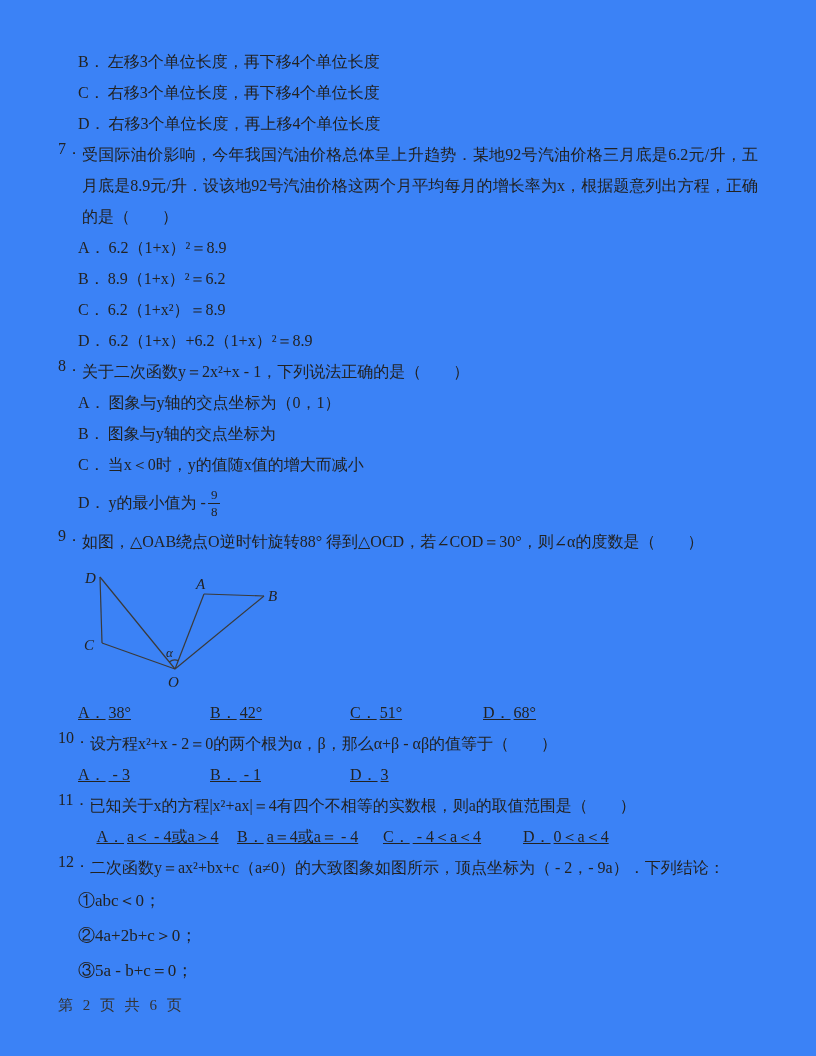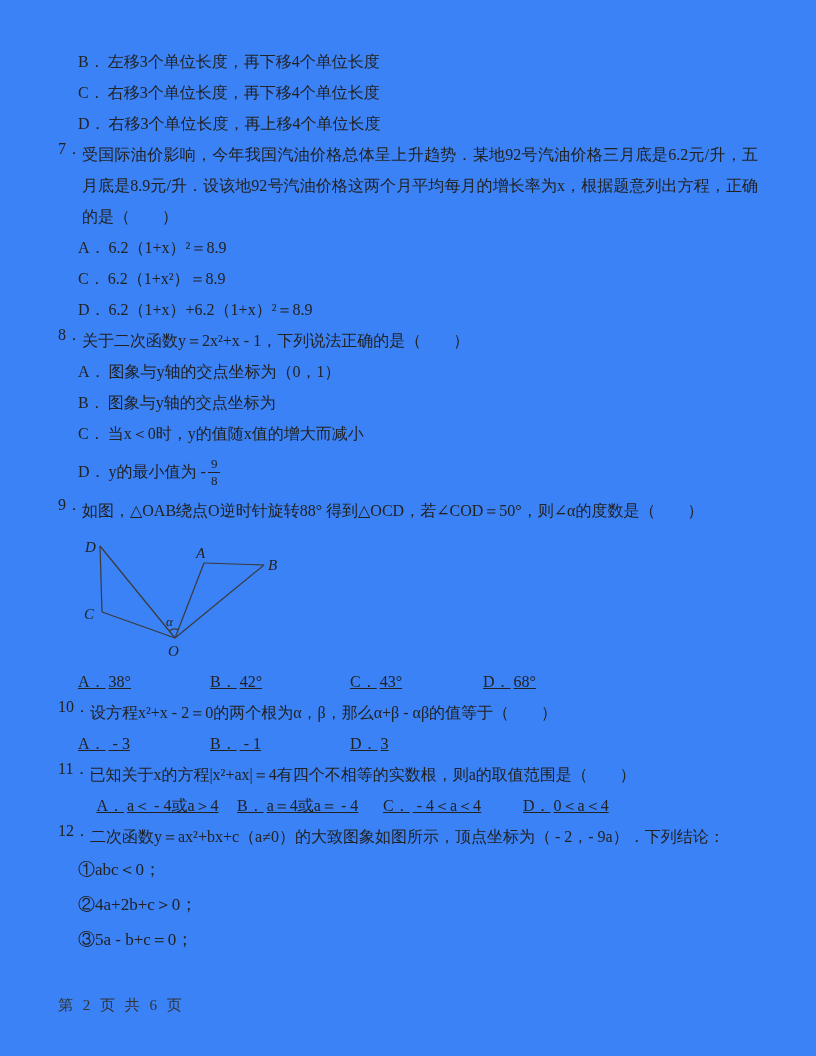--- a/index.html
+++ b/index.html
@@ -48,20 +48,21 @@
 
     <div class="line opt"><span class="olabel">B．</span><span>左移3个单位长度，再下移4个单位长度</span></div>
     <div class="line opt"><span class="olabel">C．</span><span>右移3个单位长度，再下移4个单位长度</span></div>
     <div class="line opt"><span class="olabel">D．</span><span>右移3个单位长度，再上移4个单位长度</span></div>
 
     <div class="q">
       <span class="qnum">7．</span>
       <span class="qtext">受国际油价影响，今年我国汽油价格总体呈上升趋势．某地92号汽油价格三月底是6.2元/升，五月底是8.9元/升．设该地92号汽油价格这两个月平均每月的增长率为x，根据题意列出方程，正确的是（　　）</span>
     </div>
     <div class="line opt"><span class="olabel">A．</span><span>6.2（1+x）²＝8.9</span></div>
+    <div class="line opt"><span class="olabel">B．</span><span>8.9（1+x）²＝6.2</span></div>
     <div class="line opt"><span class="olabel">C．</span><span>6.2（1+x²）＝8.9</span></div>
     <div class="line opt"><span class="olabel">D．</span><span>6.2（1+x）+6.2（1+x）²＝8.9</span></div>
 
     <div class="q">
       <span class="qnum">8．</span>
       <span class="qtext">关于二次函数y＝2x²+x - 1，下列说法正确的是（　　）</span>
     </div>
     <div class="line opt"><span class="olabel">A．</span><span>图象与y轴的交点坐标为（0，1）</span></div>
     <div class="line opt"><span class="olabel">B．</span><span>图象与y轴的交点坐标为</span></div>
     <div class="line opt"><span class="olabel">C．</span><span>当x＜0时，y的值随x值的增大而减小</span></div>
@@ -69,21 +70,21 @@
       <span class="olabel">D．</span>
         <span>y的最小值为 - </span>
         <span class="frac">
           <span class="fn">9</span>
           <span class="fd">8</span>
         </span>
     </div>
 
     <div class="q">
       <span class="qnum">9．</span>
-      <span class="qtext">如图，△OAB绕点O逆时针旋转88° 得到△OCD，若∠COD＝50°，则∠α的度数是（　　）</span>
+      <span class="qtext">如图，△OAB绕点O逆时针旋转88° 得到△OCD，若∠COD＝30°，则∠α的度数是（　　）</span>
     </div>
     <div class="figure-wrap">
       <svg width="230" height="140" viewBox="70 560 230 140">
         <g stroke="#3a3a3a" stroke-width="1.2" fill="none">
           <path d="M102,646 L100,580"></path>
           <path d="M100,580 L175,672"></path>
           <path d="M102,646 L175,672"></path>
           <path d="M175,672 L204,597"></path>
           <path d="M204,597 L264,599"></path>
           <path d="M264,599 L175,672"></path>
@@ -93,21 +94,21 @@
         <text class="fig-label" x="196" y="592">A</text>
         <text class="fig-label" x="268" y="604">B</text>
         <text class="fig-label" x="84" y="653">C</text>
         <text class="fig-label" x="168" y="690">O</text>
         <text class="fig-label-small" x="166" y="660">α</text>
       </svg>
     </div>
     <div class="line row4">
       <span class="c1"><span class="olabel">A．</span><span>38°</span></span>
       <span class="c2"><span class="olabel">B．</span><span>42°</span></span>
-      <span class="c3"><span class="olabel">C．</span><span>43°</span></span>
+      <span class="c3"><span class="olabel">C．</span><span>51°</span></span>
       <span class="c4"><span class="olabel">D．</span><span>68°</span></span>
     </div>
 
     <div class="q">
       <span class="qnum">10．</span>
       <span class="qtext">设方程x²+x - 2＝0的两个根为α，β，那么α+β - αβ的值等于（　　）</span>
     </div>
     <div class="line row4">
       <span class="c1"><span class="olabel">A．</span><span> - 3</span></span>
       <span class="c2"><span class="olabel">B．</span><span> - 1</span></span>

